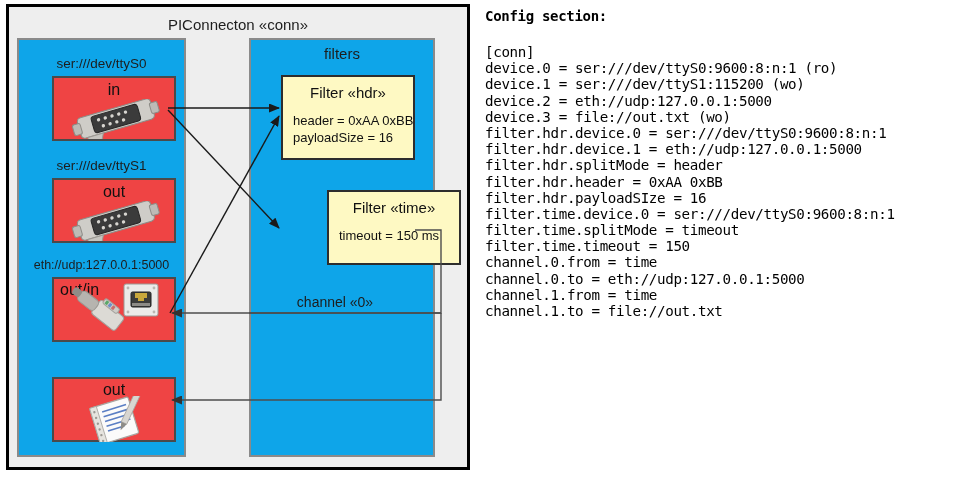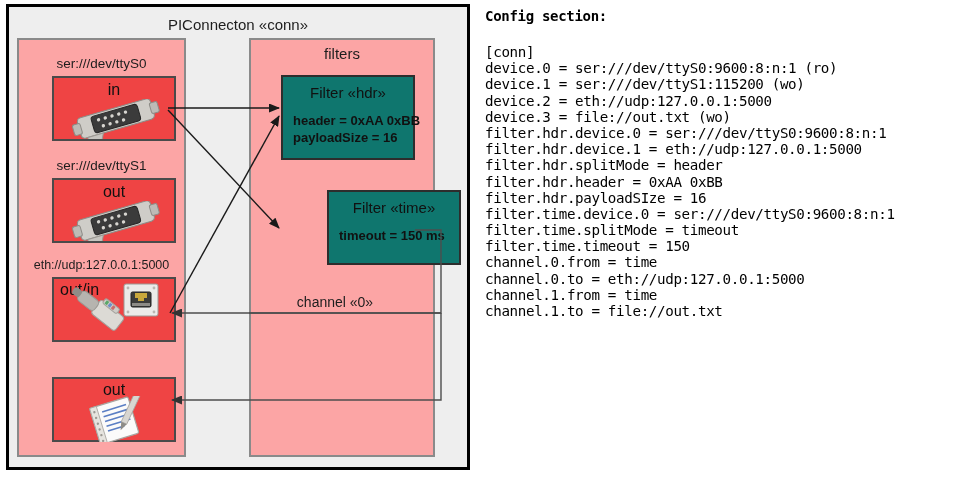--- a/index.html
+++ b/index.html
@@ -10,41 +10,41 @@
   #root{position:relative;width:964px;height:484px;}
 
   
   #diagram{position:absolute;left:0;top:0;width:478px;height:484px;}
 
   .outer-frame{position:absolute;left:6px;top:4px;width:464px;height:466px;
       background:#eeeeee;border:3px solid #000000;box-sizing:border-box;}
   .outer-title{position:absolute;left:0;top:9px;width:100%;text-align:center;
       font-size:15px;color:#1d1d1d;}
 
-  .panel{position:absolute;background:#fca5a5;border:2px solid #8a8a8a;
+  .panel{position:absolute;background:#0ea5e9;border:2px solid #8a8a8a;
       box-sizing:border-box;}
   .panel-title{position:absolute;top:5px;width:100%;text-align:center;
       font-size:15px;color:#1d1d1d;}
 
   #devices-panel{left:17px;top:38px;width:169px;height:419px;}
   #filters-panel{left:249px;top:38px;width:186px;height:419px;}
   #filters-panel .panel-title{text-align:center;}
 
   .dev-label{position:absolute;font-size:13.5px;color:#1d1d1d;
       text-align:center;white-space:nowrap;}
   .dev-box{position:absolute;background:#ef4444;border:2px solid #4a4a4a;
       box-sizing:border-box;margin-left:8px;}
   .dev-dir{position:absolute;font-size:16px;color:#111;white-space:nowrap;}
 
-  .filter-box{position:absolute;background:#0f766e;border:2px solid #2d2d2d;
+  .filter-box{position:absolute;background:#fef9c3;border:2px solid #2d2d2d;
       box-sizing:border-box;}
   .filter-title{position:absolute;left:0;top:7px;width:100%;text-align:center;
       font-size:15px;color:#111;}
   .filter-prop{position:absolute;left:10px;font-size:13px;color:#111;
-      white-space:nowrap;font-weight:bold;}
+      white-space:nowrap;}
 
   .chan-label{position:absolute;font-size:14px;color:#1d1d1d;
       white-space:nowrap;text-align:center;}
 
   svg.overlay{position:absolute;left:0;top:0;width:478px;height:484px;
       pointer-events:none;}
 
   
   #config{position:absolute;left:482px;top:0;width:482px;height:484px;}
   .cfg-heading{position:absolute;left:3px;top:8px;font-size:14px;

